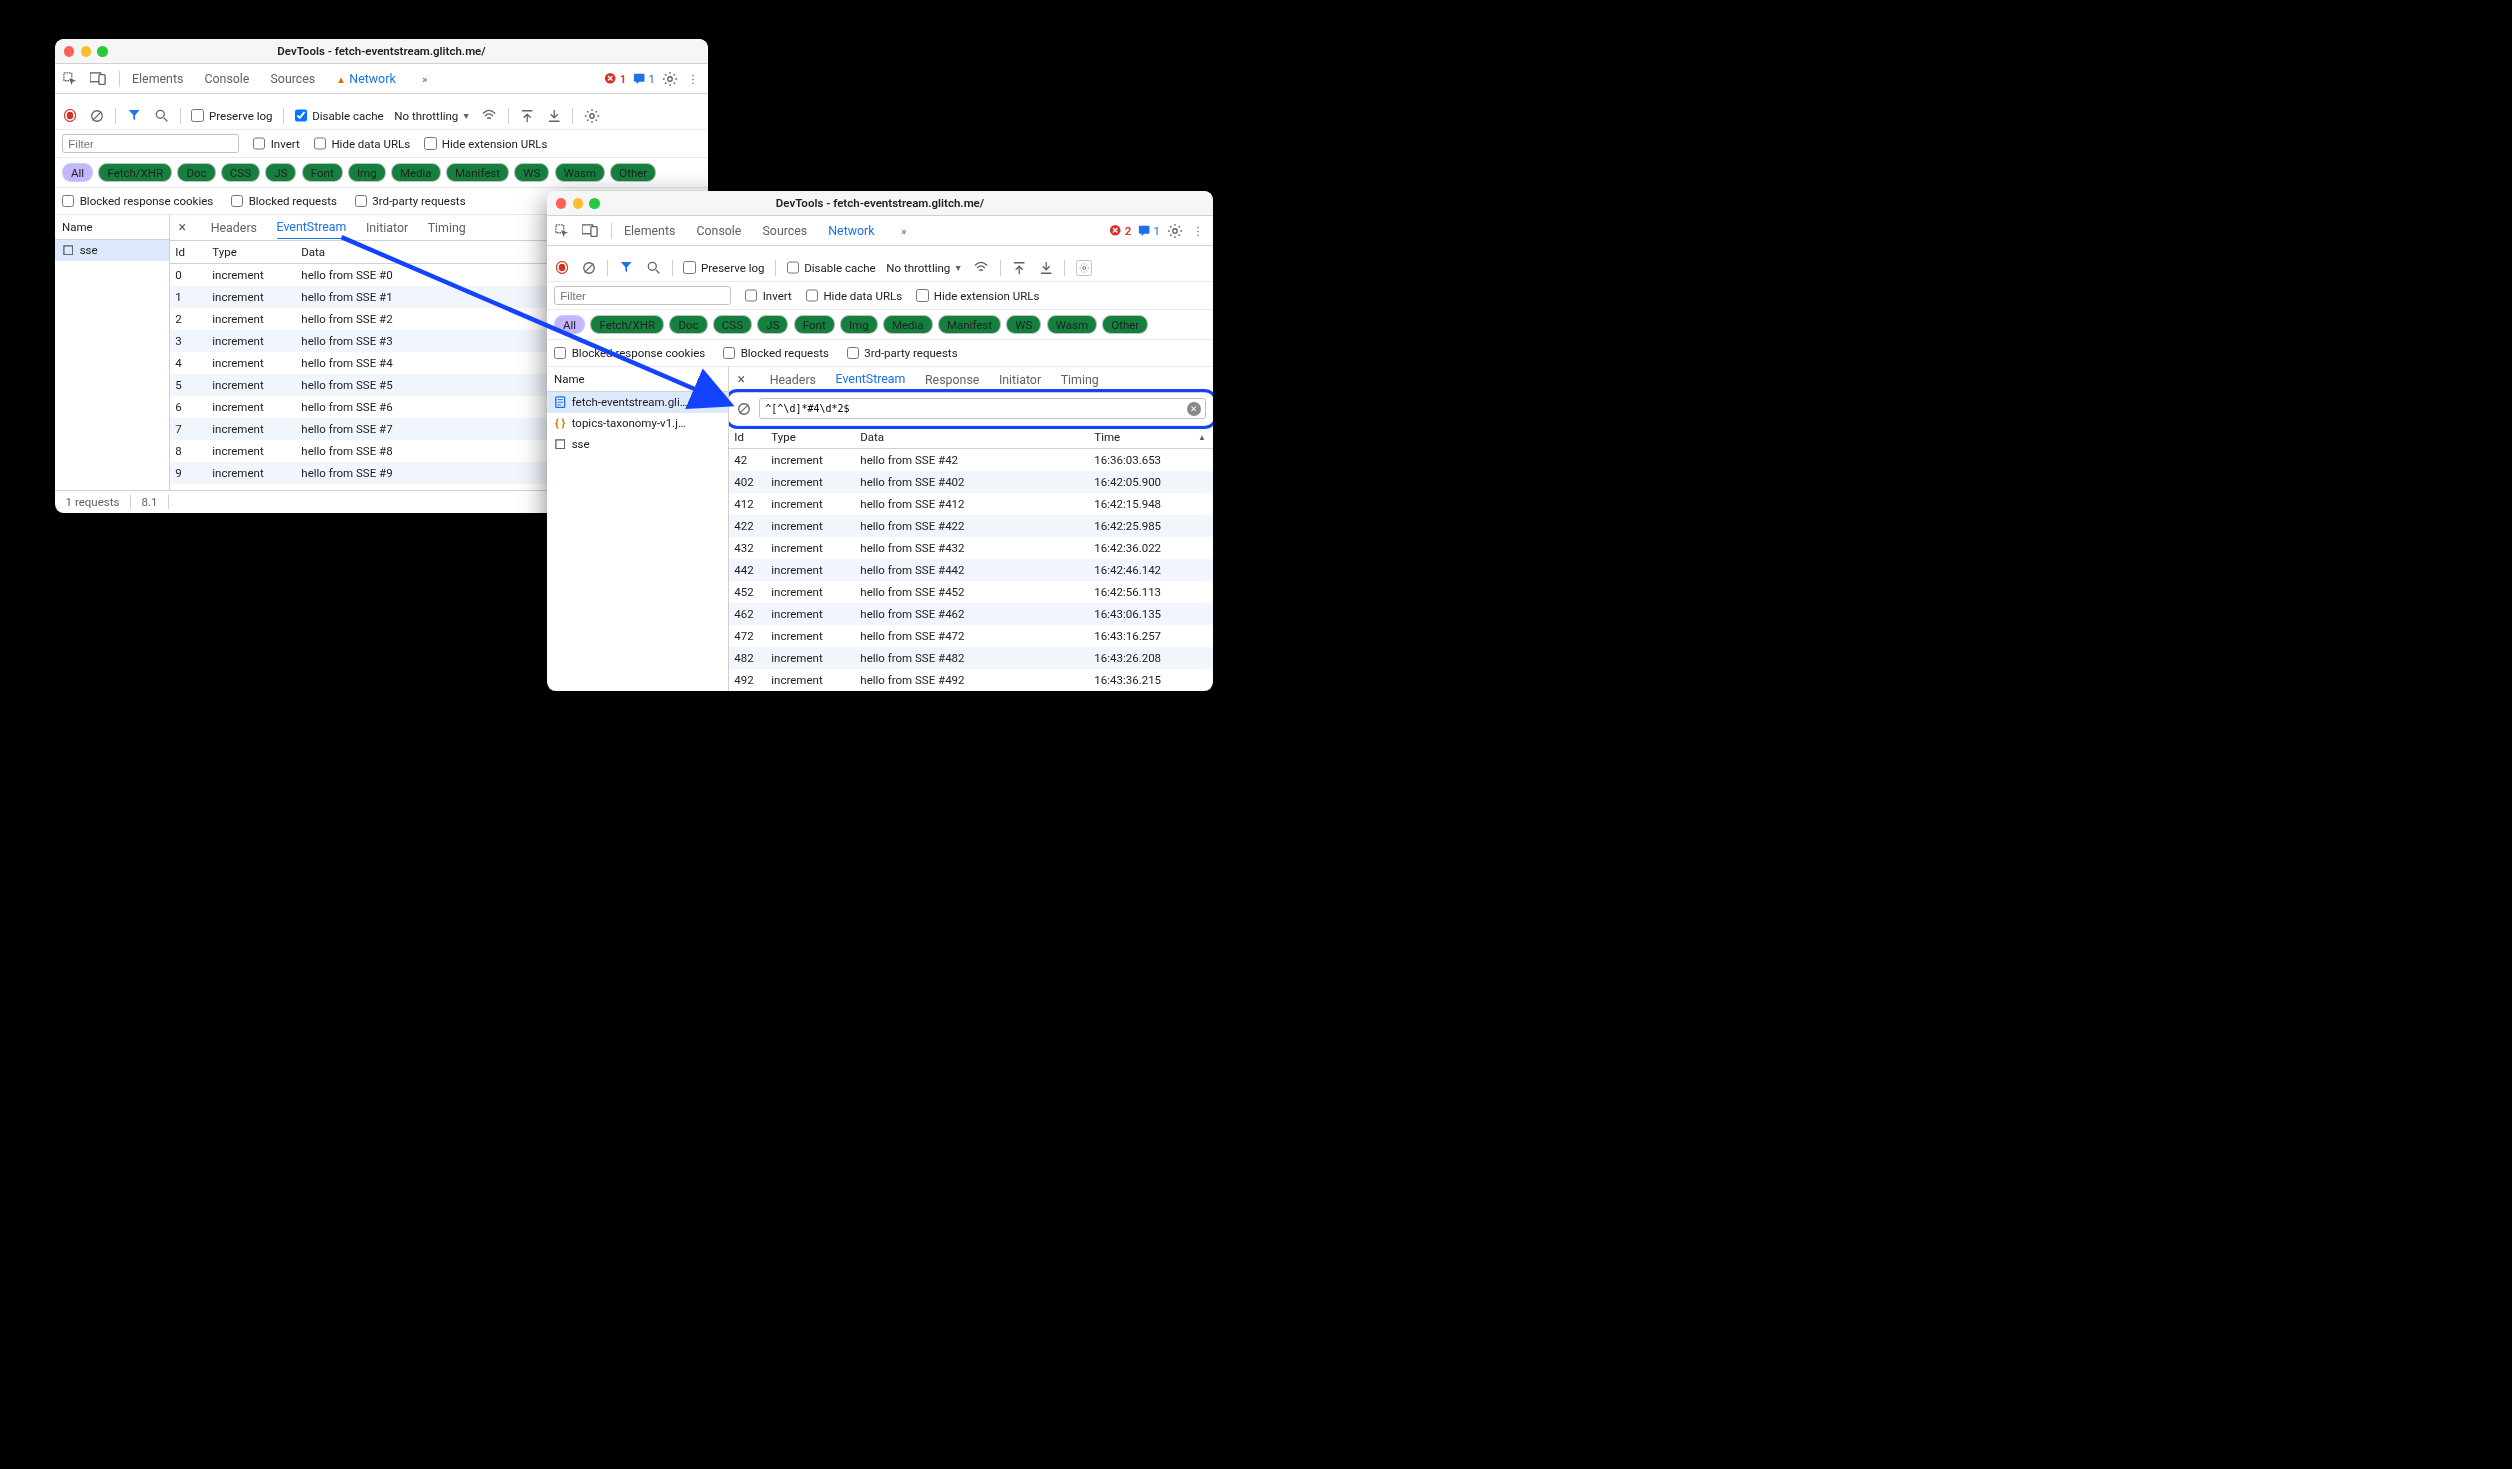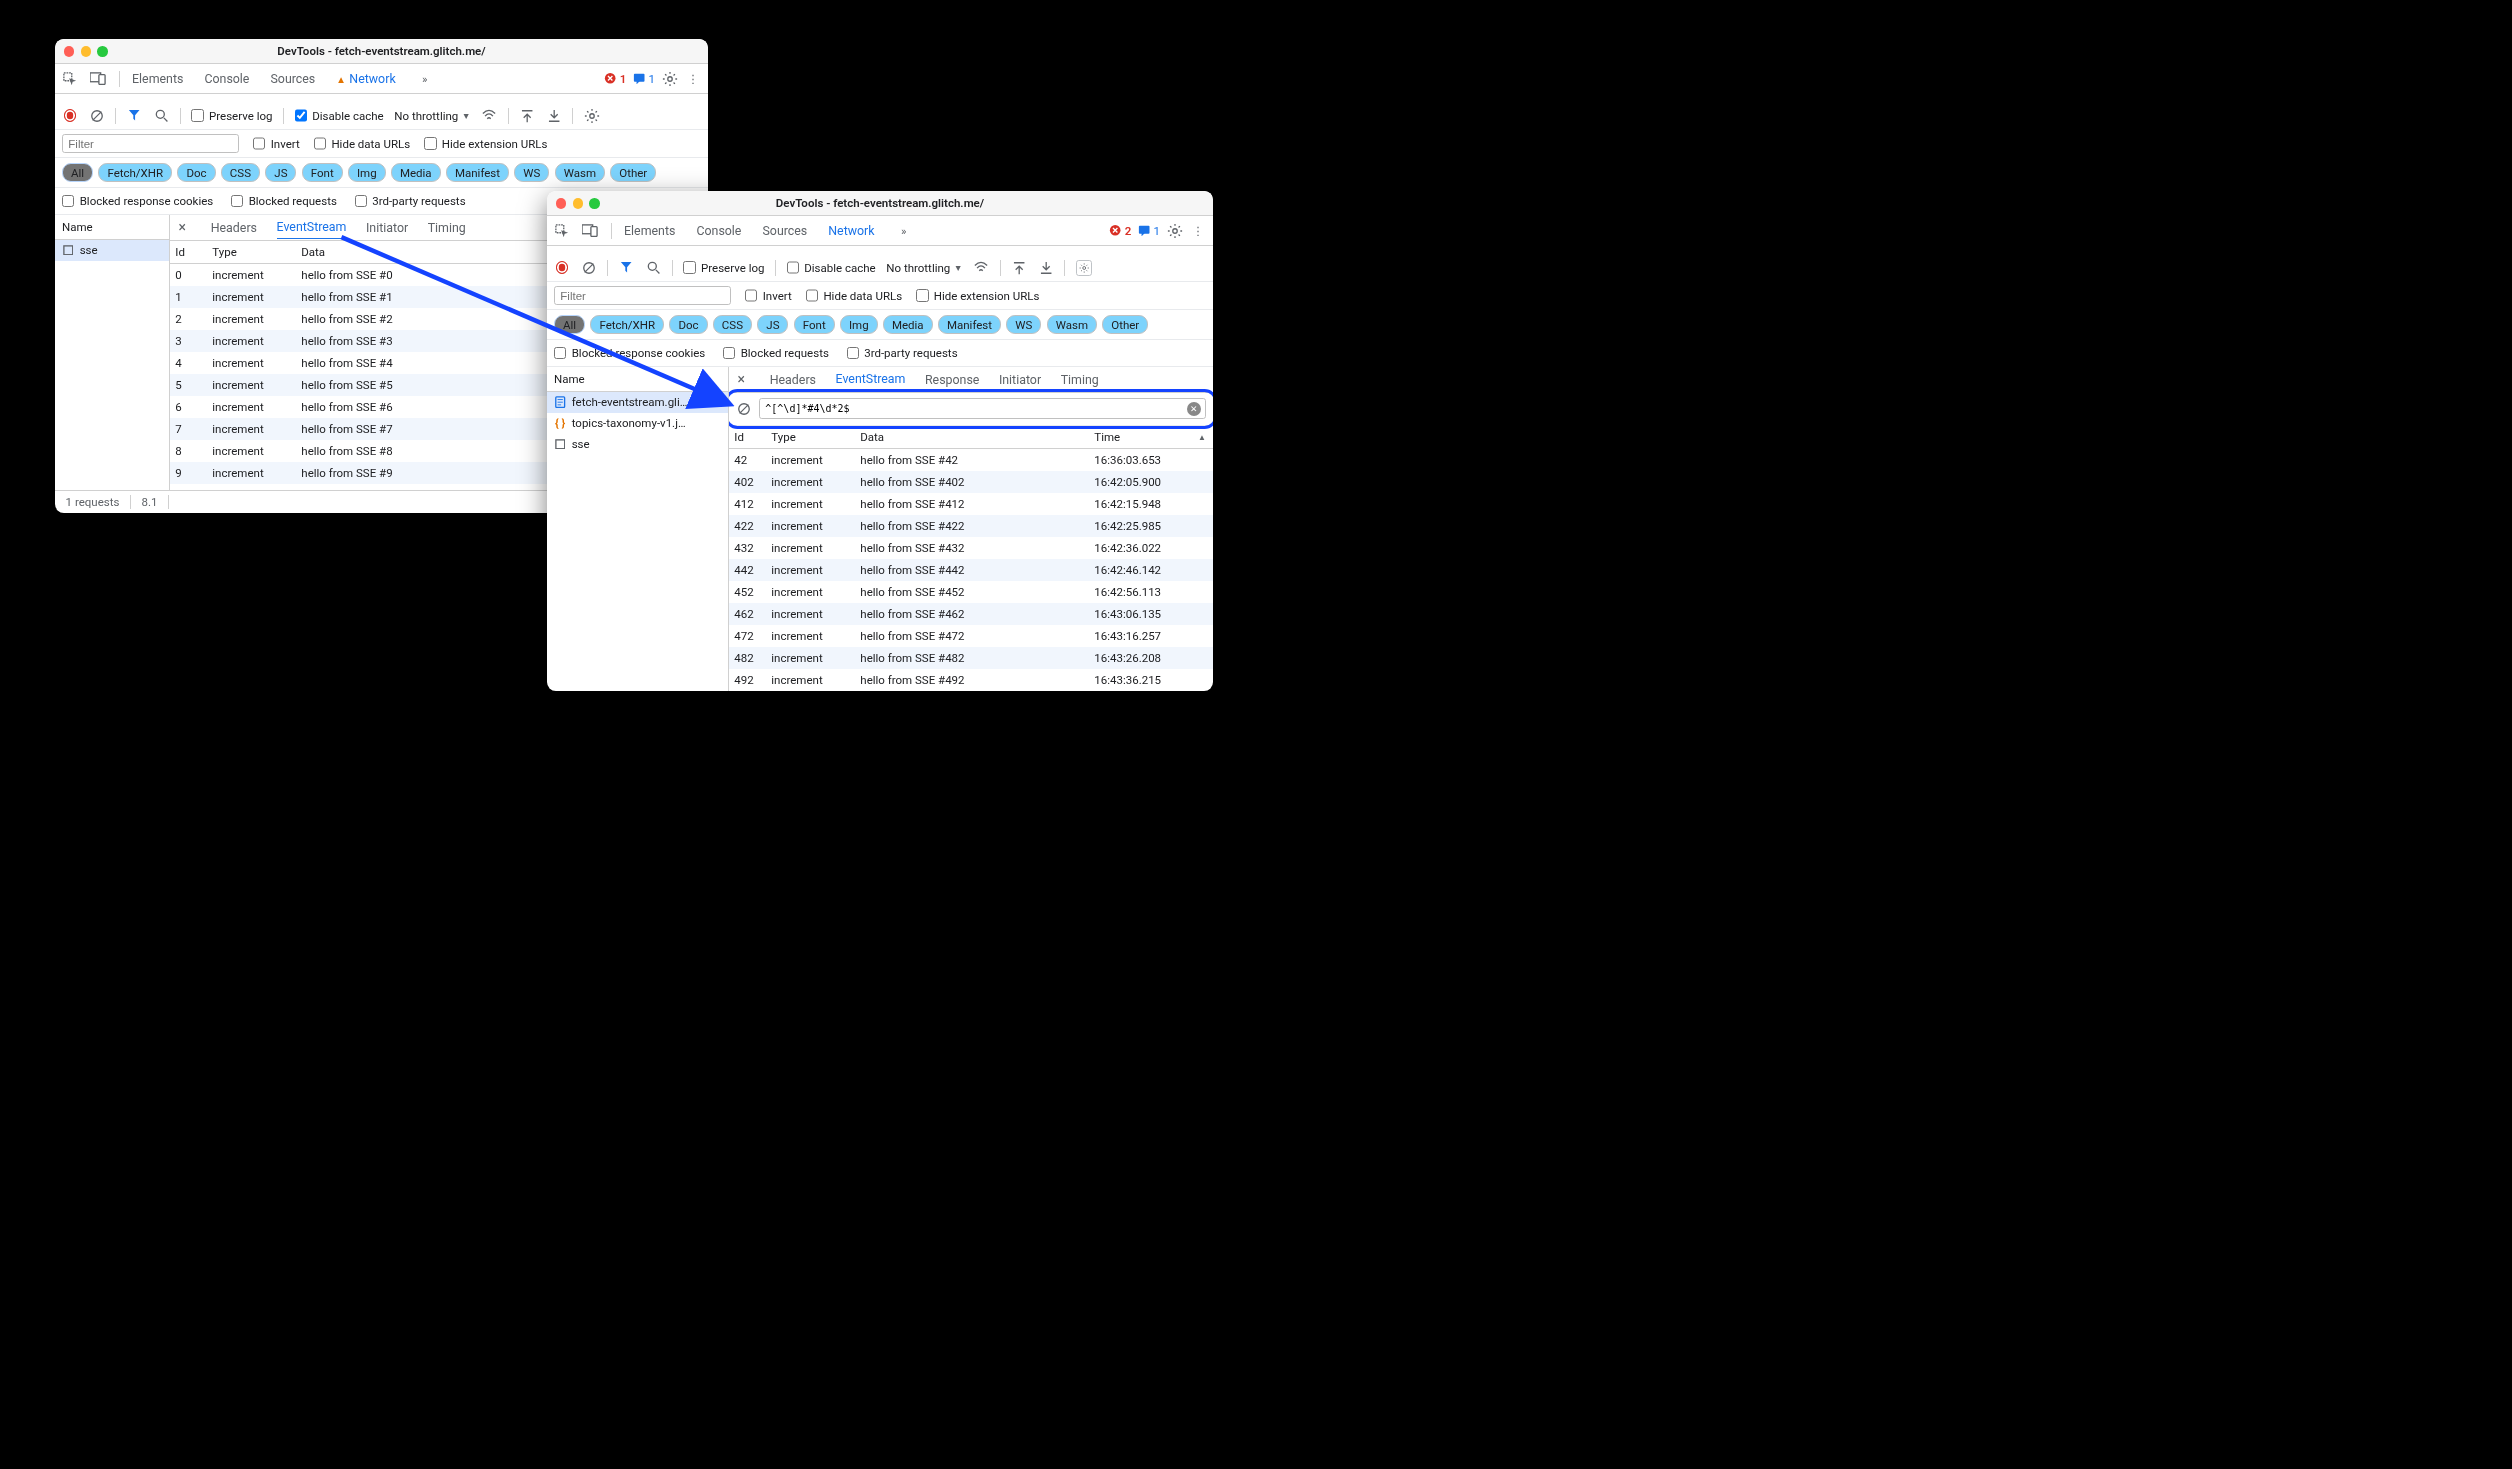--- a/index.html
+++ b/index.html
@@ -26,22 +26,22 @@
 .netbar .ico { width: 16px; height: 16px; display: inline-flex; align-items: center; justify-content: center; }
 .rec { width: 12.4px; height: 12.4px; border: 1.8px solid #d93025; border-radius: 50%; background: #d93025; box-shadow: inset 0 0 0 1.8px #fff; }
 .funnel { color: #1a73e8; }
 .chk { display: flex; align-items: center; gap: 5.3px; font-size: 11.5px; color: #202124; }
 .chk input { width: 12.4px; height: 12.4px; }
 .select { font-size: 11.5px; color: #202124; display: flex; align-items: center; gap: 3.5px; }
 .caret { font-size: 8.9px; color: #5f6368; }
 .filterrow { display: flex; align-items: center; padding: 3.5px 7px; gap: 14px; border-bottom: 0.9px solid #e8eaed; height: 28px; }
 .filterrow input[type=text] { height: 19.5px; border: 0.9px solid #c0c0c0; border-radius: 2.7px; padding: 0 5.3px; font-size: 11.5px; width: 177px; }
 .chiprow { display: flex; align-items: center; padding: 3.5px 7px; gap: 5.3px; border-bottom: 0.9px solid #e8eaed; height: 30px; flex-wrap: nowrap; overflow: hidden; }
-.chip { border: 0.9px solid #c0c0c0; border-radius: 8.9px; padding: 1.8px 8px; font-size: 11.5px; background: #7dd3fc; }
-.chip.sel { background: #737373; border-color: #b6d4fb; }
+.chip { border: 0.9px solid #c0c0c0; border-radius: 8.9px; padding: 1.8px 8px; font-size: 11.5px; background: #15803d; }
+.chip.sel { background: #c4b5fd; border-color: #b6d4fb; }
 .chkrow { display: flex; align-items: center; padding: 3.5px 7px; gap: 17.7px; border-bottom: 0.9px solid #e8eaed; height: 26.6px; }
 .panel { flex: 1; display: flex; overflow: hidden; }
 .left { width: 115px; border-right: 0.9px solid #d0d0d0; display: flex; flex-direction: column; }
 .left .hdr { height: 25px; display: flex; align-items: center; padding: 0 7px; font-size: 11.5px; color: #202124; border-bottom: 0.9px solid #d0d0d0; }
 .reqlist { flex: 1; }
 .reqitem { height: 21px; display: flex; align-items: center; gap: 5.3px; padding: 0 7px; font-size: 11.5px; }
 .reqitem.sel { background: #dce8fc; }
 .reqitem .ficon { width: 12.4px; height: 12.4px; display: inline-flex; align-items: center; justify-content: center; }
 .ficon.doc { color: #1a73e8; }
 .ficon.js { color: #e37400; }

